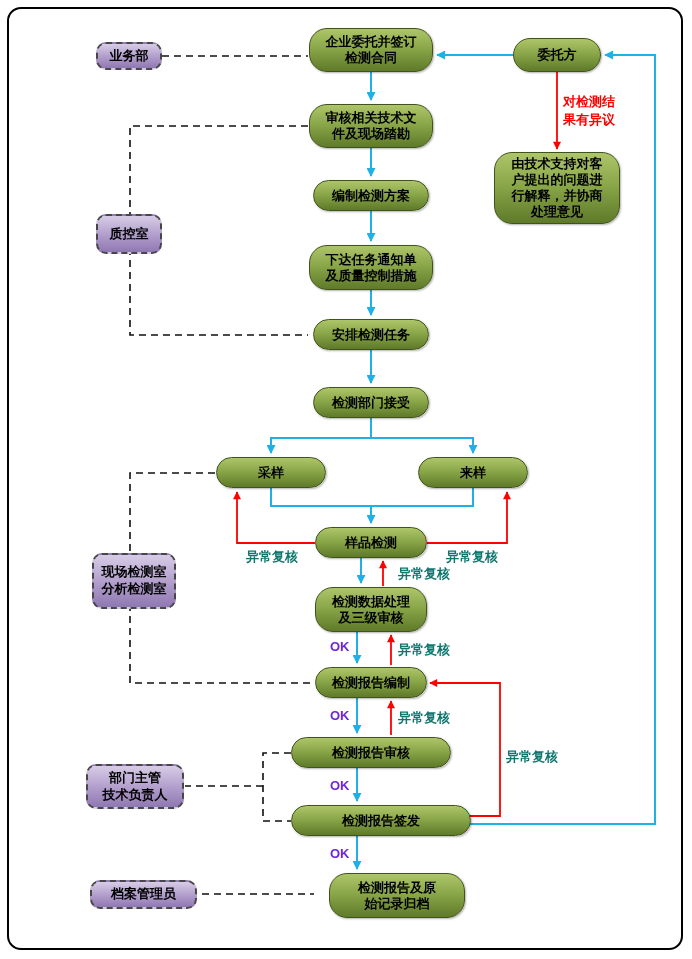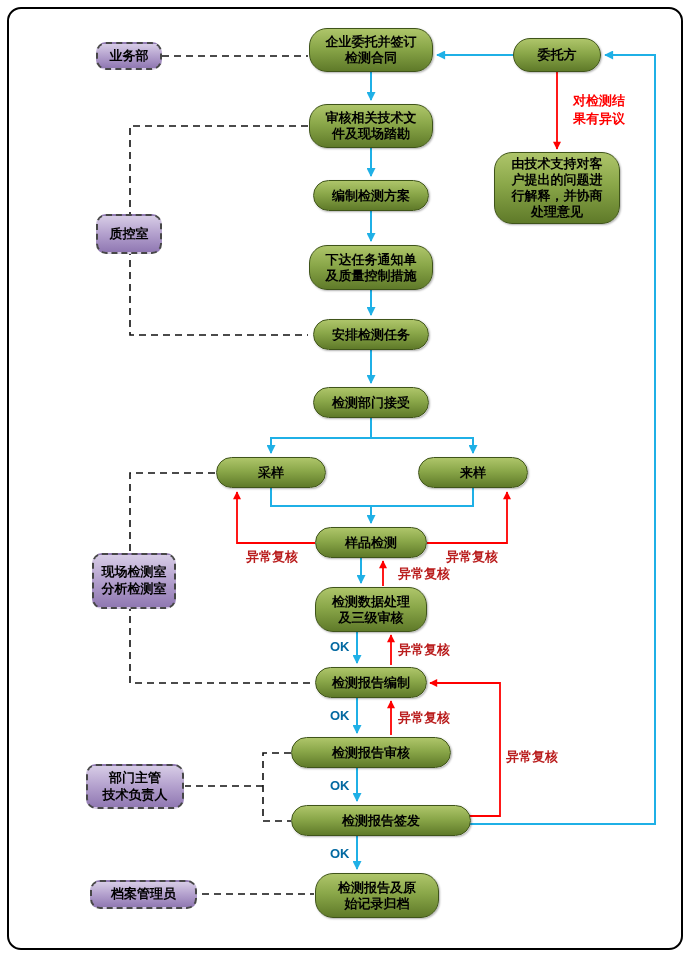--- a/index.html
+++ b/index.html
@@ -9,23 +9,23 @@
            border:2px solid #000; border-radius:14px; z-index:0; }
   svg.layer { position:absolute; left:0; top:0; width:692px; height:959px; z-index:1; }
   .pnode, .rnode { position:absolute; z-index:2; display:flex; align-items:center; justify-content:center;
            text-align:center; font-size:13px; font-weight:bold; color:#000;
            line-height:1.22; white-space:pre-line;border-radius:18px; }
   .pnode { background:linear-gradient(180deg,#aec56a 0%,#8aa749 45%,#5f7a29 100%);
            border:1px solid #3f541a; box-shadow:1px 1px 2px rgba(0,0,0,0.3); }
   .rnode { background:linear-gradient(180deg,#d7cce6 0%,#b3a0cd 50%,#9078b2 100%);
            border:2px dashed #474747; border-radius:10px; line-height:1.3; }
   .lbl { position:absolute; z-index:3; font-size:13px; font-weight:bold; }
-  .lbl.cyan { color:#0369a1; }
-  .lbl.red  { color:#b91c1c; }
-  .lbl.obj  { color:#fe0000; white-space:pre-line; text-align:right; line-height:1.35;font-family:Liberation Mono, monospace; }
+  .lbl.cyan { color:#6d28d9; }
+  .lbl.red  { color:#0f766e; }
+  .lbl.obj  { color:#fe0000; white-space:pre-line; text-align:left; line-height:1.35; }
 </style>
 </head>
 <body>
 
 <div class="canvas">
   <div class="frame"></div>
 
   <svg class="layer" viewBox="0 0 692 959" xmlns="http://www.w3.org/2000/svg">
     <defs>
       <marker id="ac" viewBox="0 0 10 10" refX="9" refY="5" markerWidth="10" markerHeight="9" orient="auto" markerUnits="userSpaceOnUse">
@@ -85,21 +85,21 @@
   <div class="pnode" style="left:313px;top:319px;width:116px;height:31px">安排检测任务</div>
   <div class="pnode" style="left:313px;top:387px;width:116px;height:31px">检测部门接受</div>
   <div class="pnode" style="left:216px;top:457px;width:110px;height:31px">采样</div>
   <div class="pnode" style="left:418px;top:457px;width:110px;height:31px">来样</div>
   <div class="pnode" style="left:315px;top:527px;width:112px;height:31px">样品检测</div>
   <div class="pnode" style="left:315px;top:587px;width:112px;height:45px">检测数据处理
 及三级审核</div>
   <div class="pnode" style="left:315px;top:667px;width:112px;height:31px">检测报告编制</div>
   <div class="pnode" style="left:291px;top:737px;width:160px;height:31px">检测报告审核</div>
   <div class="pnode" style="left:291px;top:805px;width:180px;height:31px">检测报告签发</div>
-  <div class="pnode" style="left:315px;top:873px;width:124px;height:45px">检测报告及原
+  <div class="pnode" style="left:329px;top:873px;width:136px;height:45px">检测报告及原
 始记录归档</div>
   <div class="pnode" style="left:513px;top:38px;width:88px;height:34px">委托方</div>
   <div class="pnode" style="left:494px;top:152px;width:126px;height:72px">由技术支持对客
 户提出的问题进
 行解释，并协商
 处理意见</div>
 
   <div class="rnode" style="left:96px;top:42px;width:66px;height:28px">业务部</div>
   <div class="rnode" style="left:96px;top:214px;width:66px;height:40px">质控室</div>
   <div class="rnode" style="left:92px;top:553px;width:84px;height:56px">现场检测室

